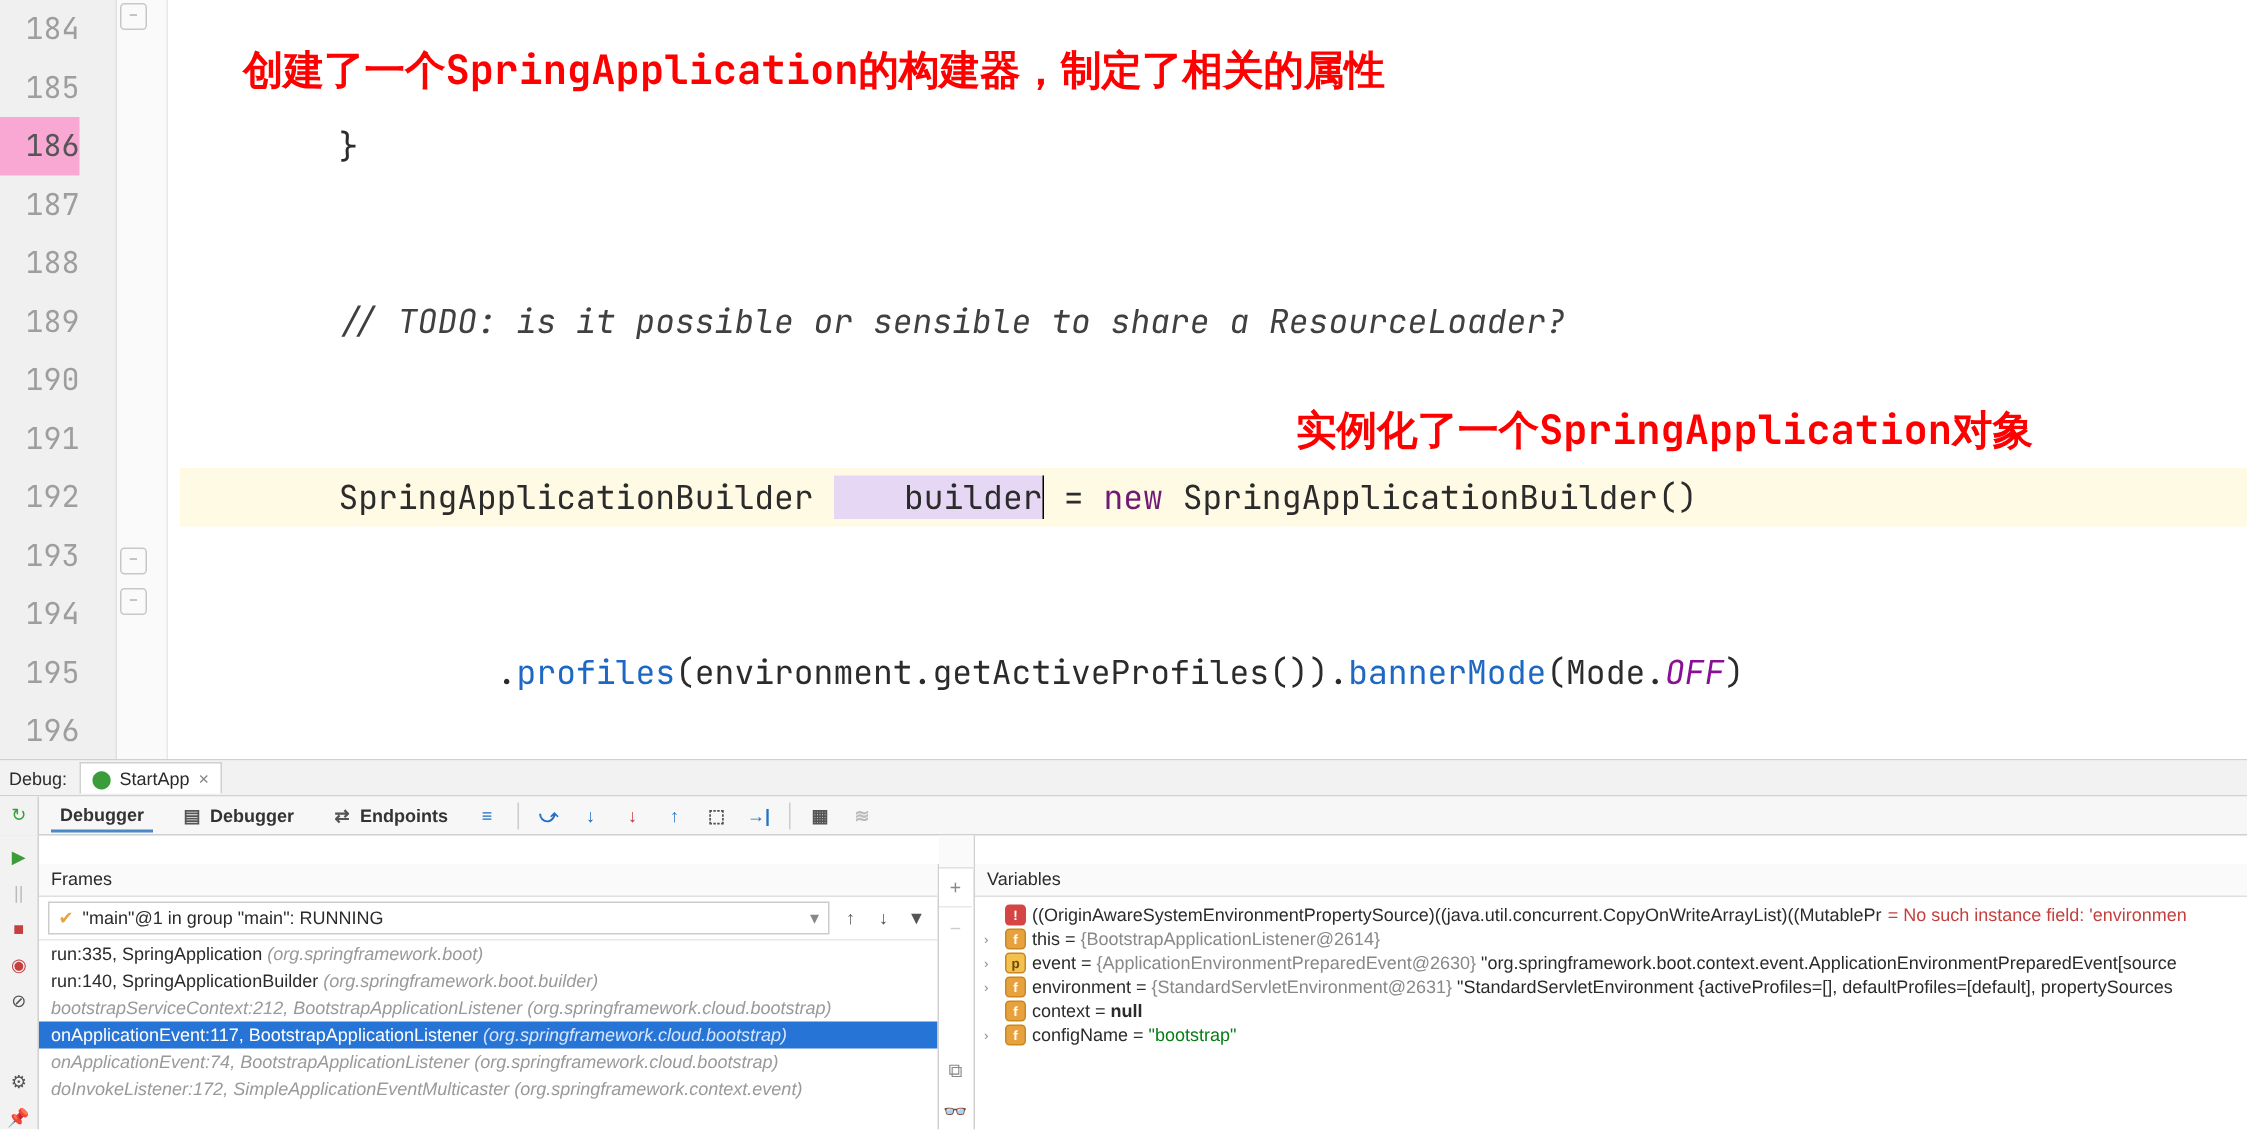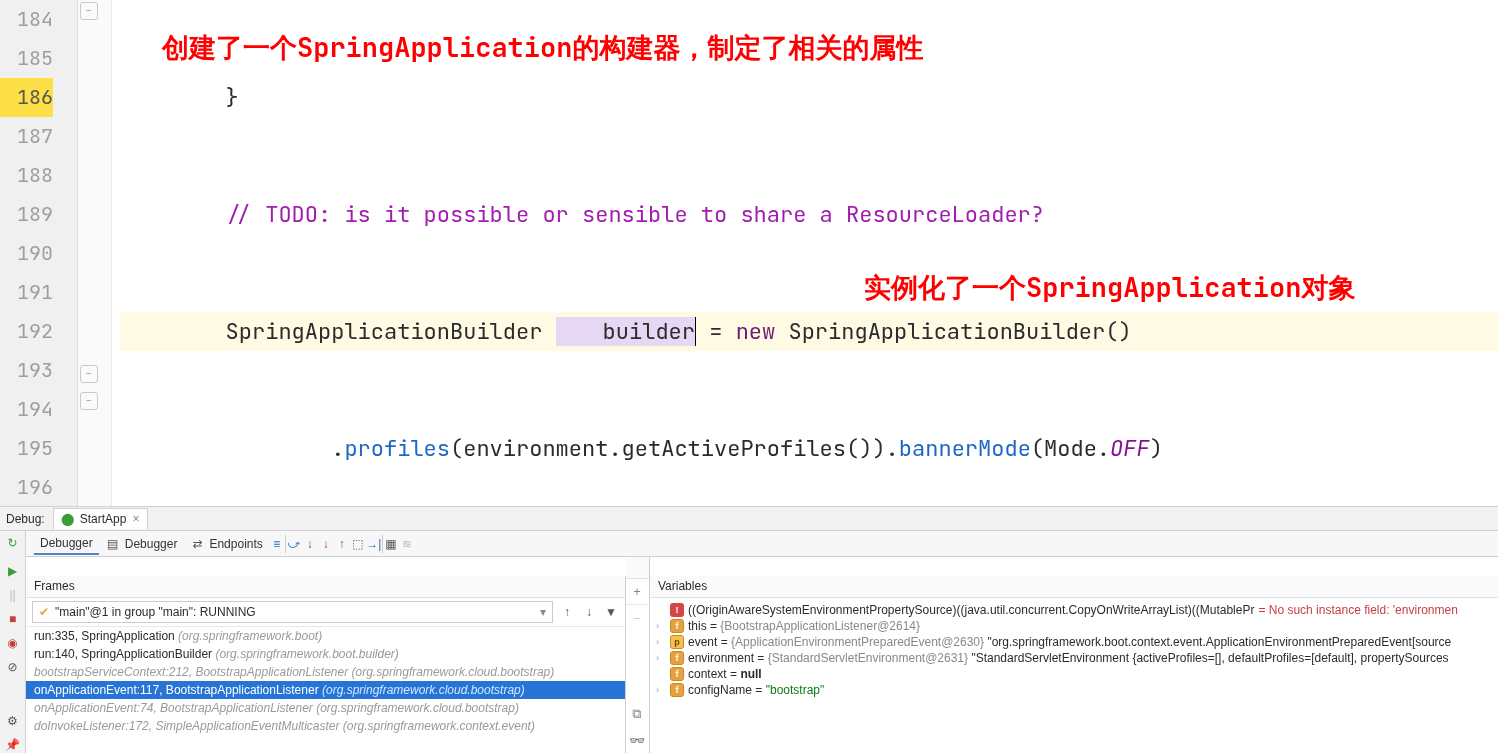--- a/index.html
+++ b/index.html
@@ -50,21 +50,21 @@
     padding-left: 8px;
     position: relative;
     white-space: pre;
     overflow: hidden;
   }
   .code .line { height: 39px; }
   .hl-line { background: #fffae3; }
   .kw { color: #701a75; }
   .method { color: #1c68c4; }
   .const { color: #871094; font-style: italic; }
-  .comment { color: #a21caf; }
+  .comment { color: #404040; font-style: italic; }
   .usage { background: #e6d8f5; }
   .caret { border-right: 1px solid #000; padding-left: 47px; }
   .anno {
     color: #ff0000;
     position: absolute;
     font-weight: 600;
     font-size: 27px;
     font-style: normal;
     pointer-events: none;
   }
@@ -116,22 +116,24 @@
     justify-content: center;
     font-size: 12px;
     color: #555;
   }
   .icon.green { color: #3a9d3a; }
   .icon.red { color: #c63f3f; }
   .icon.blue { color: #2470c6; }
   .toolbar-sub {
     display: flex;
     align-items: center;
+    gap: 12px;
     padding-left: 8px;
     font-size: 12px;
+    font-weight: bold;
   }
   .tab-btn {
     padding: 3px 6px;
     display: flex;
     align-items: center;
     gap: 4px;
     color: #333;
   }
   .tab-btn.active { border-bottom: 2px solid #4a88c7; }
   .sep { width:1px; height:18px; background:#ccc; }
@@ -228,21 +230,21 @@
 </style>
 </head>
 <body>
 
 <div class="app">
 
   <div class="editor">
     <div class="gutter">
       <div>184</div>
       <div>185</div>
-      <div style="background:#fde047;color:#555;">186</div>
+      <div style="background:#f9a8d4;color:#555;">186</div>
       <div>187</div>
       <div>188</div>
       <div>189</div>
       <div>190</div>
       <div>191</div>
       <div>192</div>
       <div>193</div>
       <div>194</div>
       <div>195</div>
       <div>196</div>

